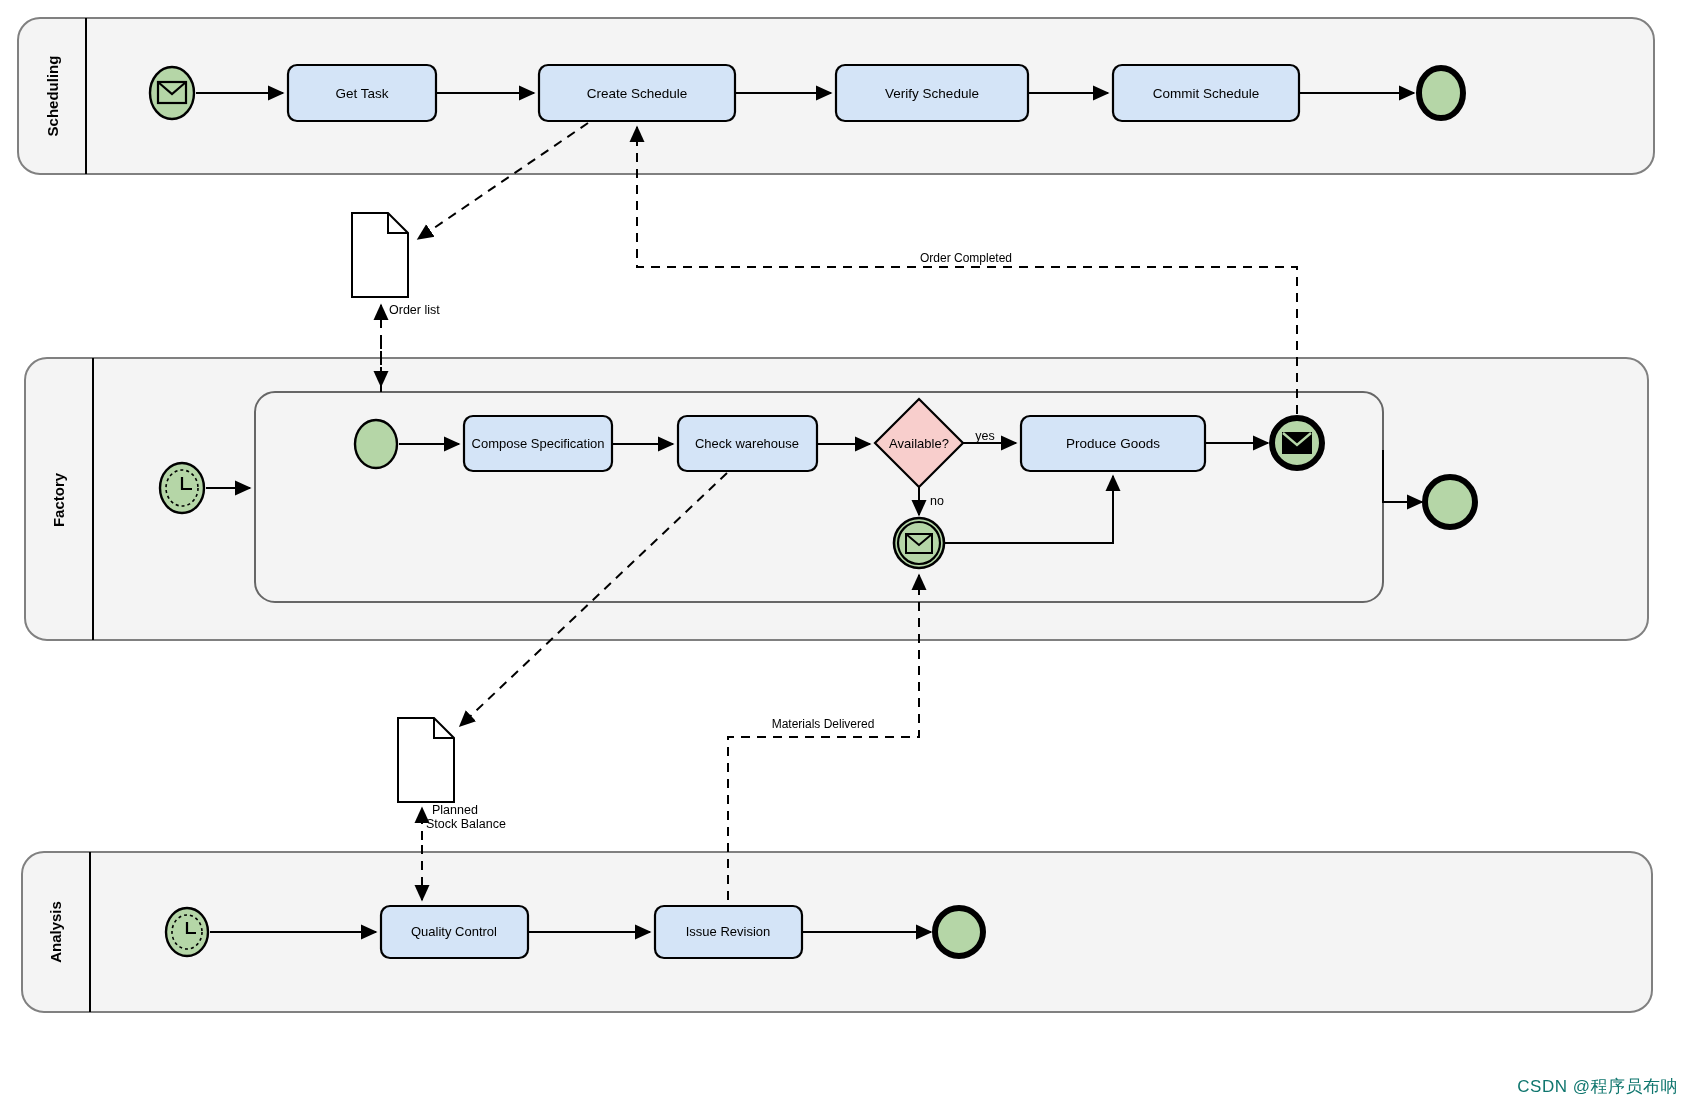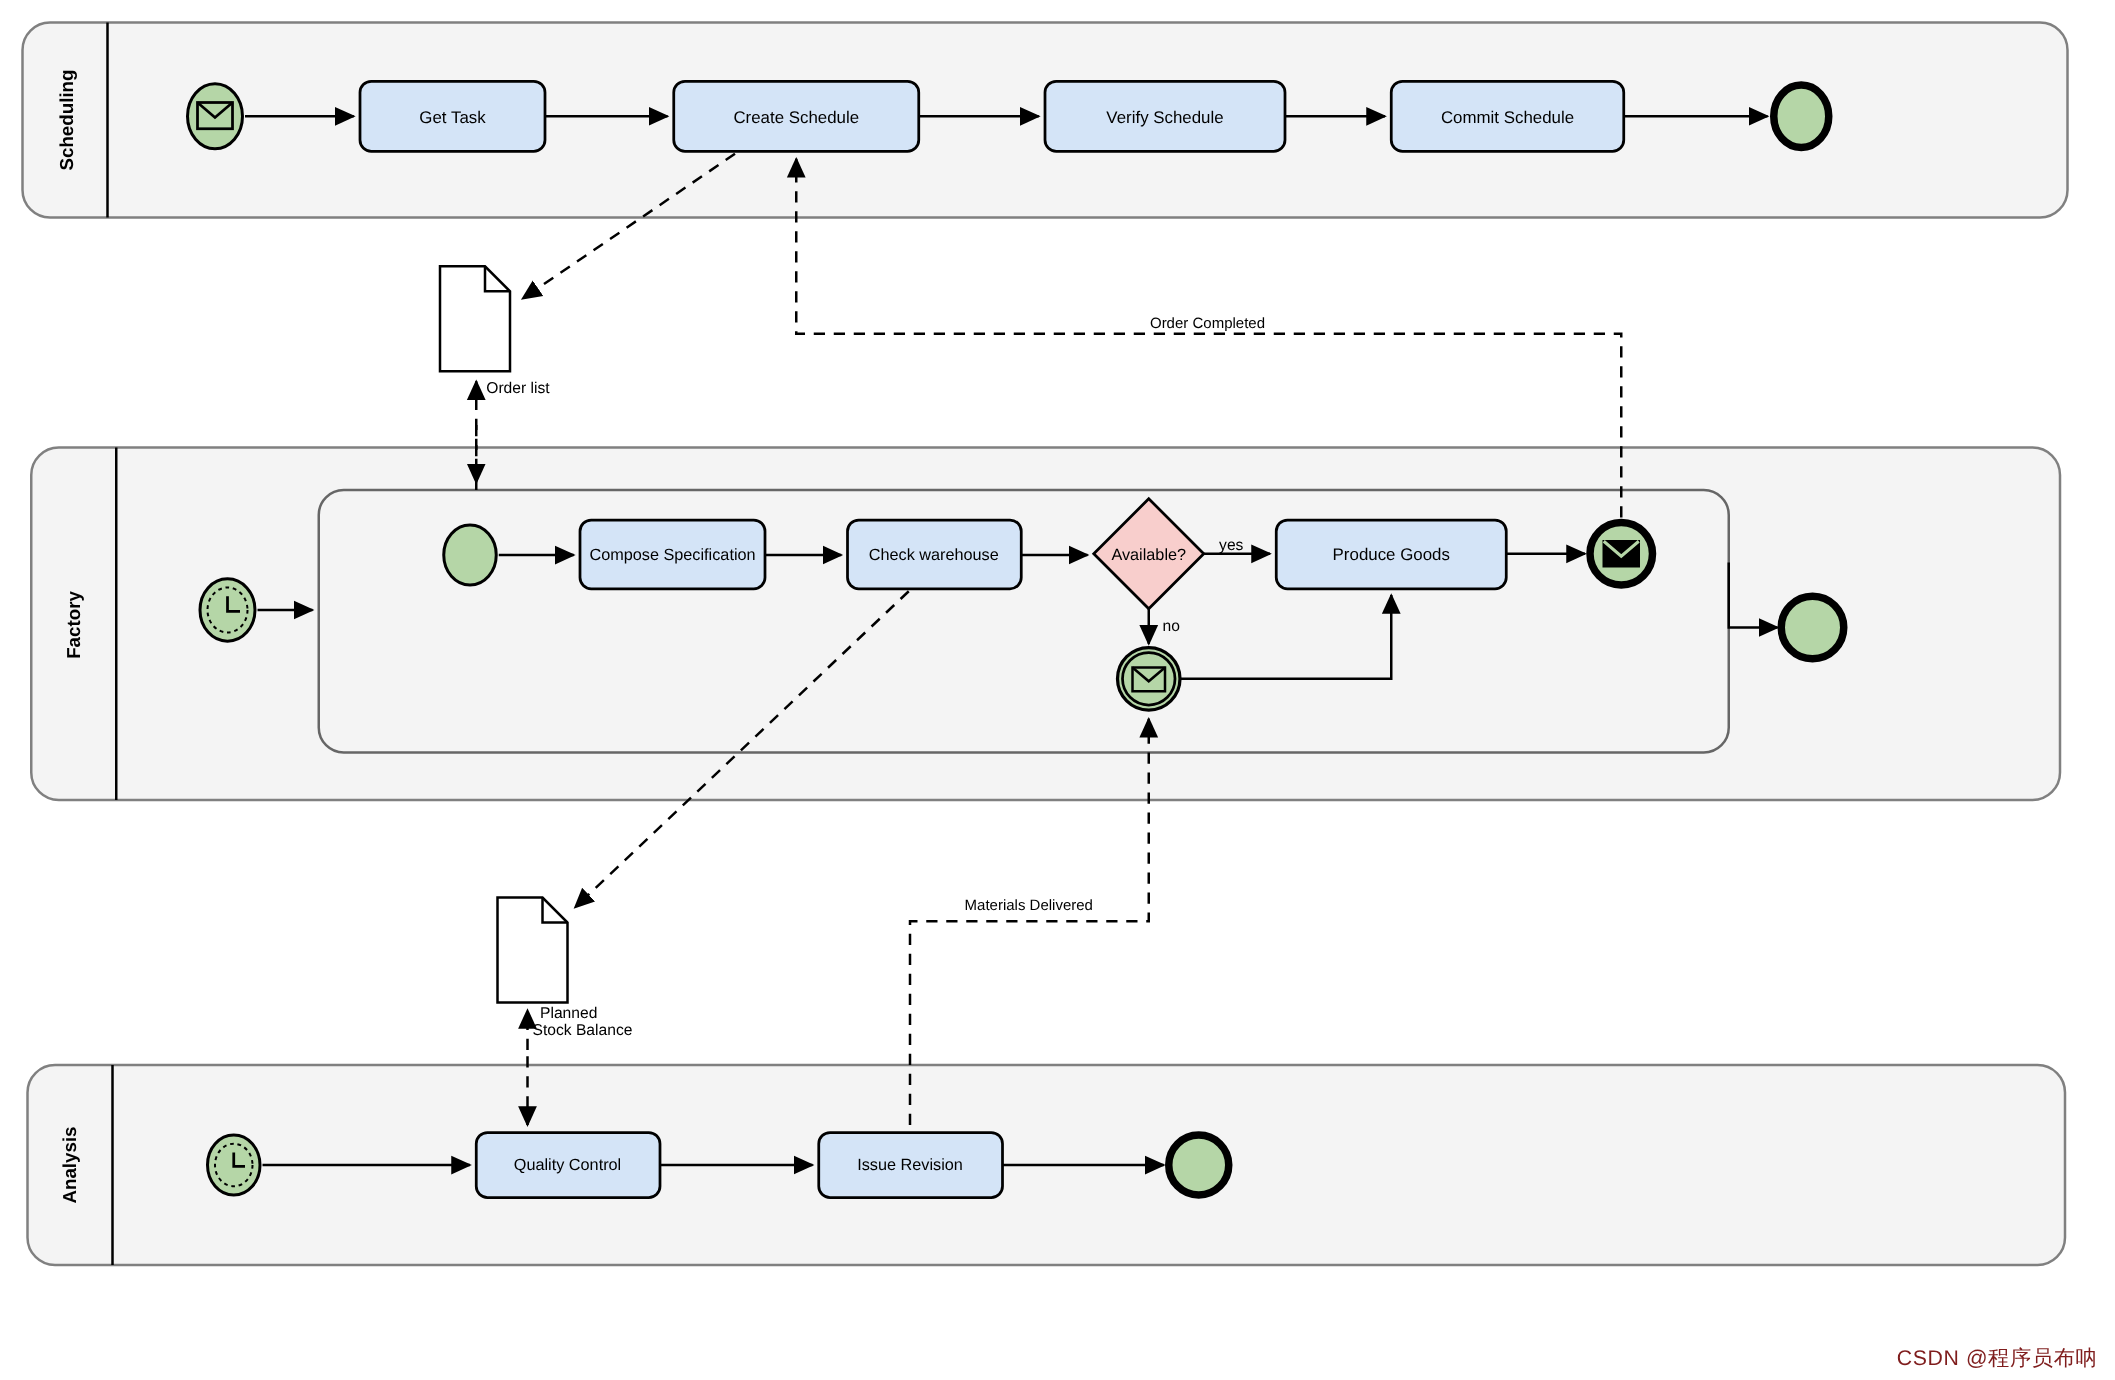--- a/index.html
+++ b/index.html
@@ -16,21 +16,21 @@
     background: #ffffff;
     overflow: hidden;
   }
   #diagram { position: absolute; inset: 0; }
   .wm {
     position: absolute;
     right: 14px;
     bottom: 6px;
     font-family: "Liberation Sans", sans-serif;
     font-size: 17px;
-    color: #7f1d1d;
+    color: #0f766e;
     letter-spacing: 0.5px;
     white-space: nowrap;
     user-select: none;
   }
   text { font-family: "Liberation Sans", sans-serif; }
 </style>
 </head>
 <body>
 
 <div id="stage">

